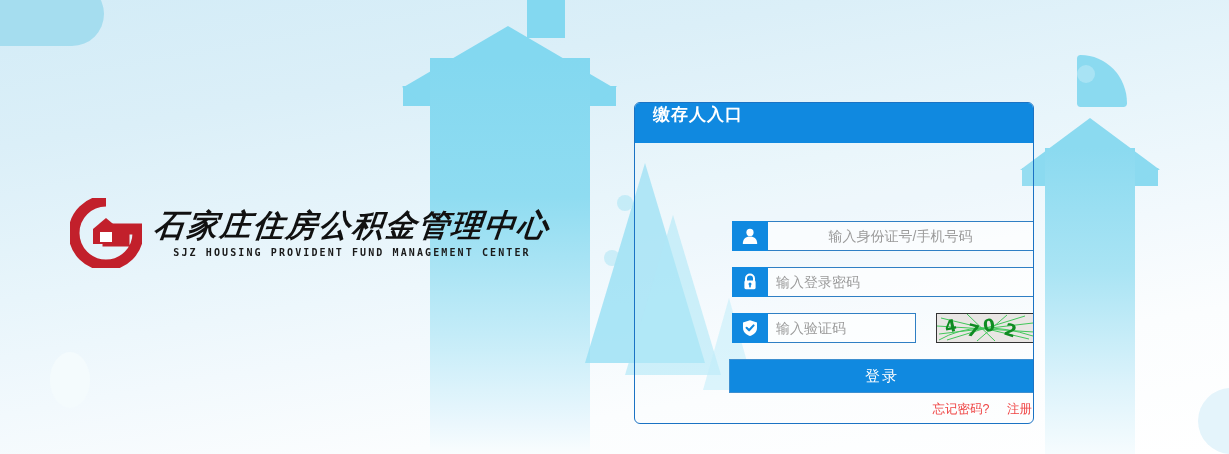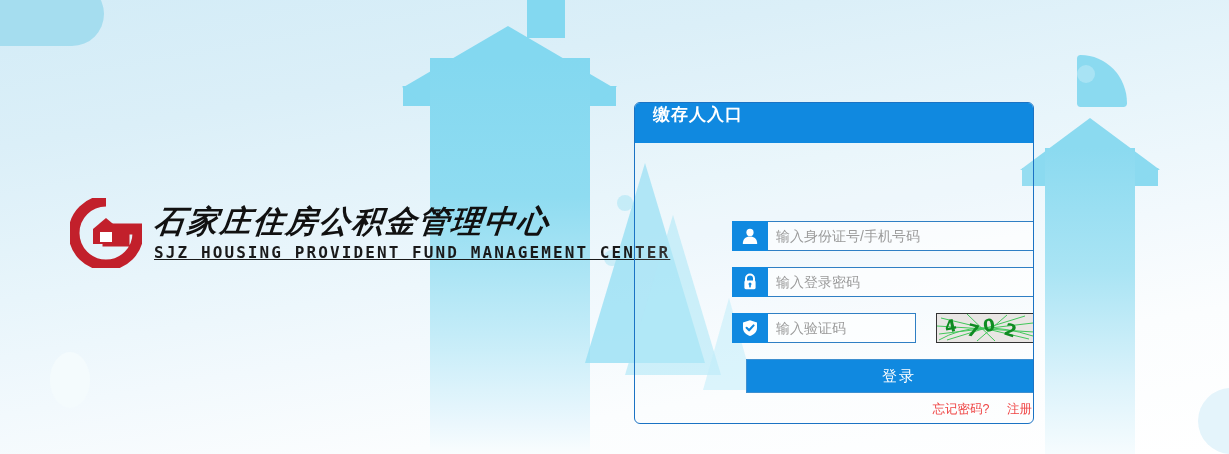--- a/index.html
+++ b/index.html
@@ -66,52 +66,52 @@
   .dot5 { left:50px; top:352px; width:40px; height:56px; background:#f4fbfd; border-radius:50%; }
 
   
   #logo { position:absolute; left:70px; top:198px; z-index:3;
       display:flex; align-items:center; }
   .logo-mark { position:relative; width:72px; height:70px; flex:none; }
   .logo-text { margin-left:12px; }
   .logo-cn { font-family:"Liberation Serif", serif; font-size:31px; font-weight:bold;
       color:#111; font-style:italic; letter-spacing:2px; line-height:1.15;
       white-space:nowrap; transform:skewX(-6deg); }
-  .logo-en { font-family:"DejaVu Sans Mono","Liberation Mono",monospace; font-size:16px;
+  .logo-en { font-family:"DejaVu Sans Mono","Liberation Mono",monospace; font-size:10px;
       color:#1a1a1a; letter-spacing:2.1px; margin-top:4px; text-align:center;
-      white-space:nowrap; font-weight:bold;text-decoration:underline; }
+      white-space:nowrap; font-weight:bold; }
 
   
   #panel { position:absolute; left:634px; top:102px; width:400px; height:322px; z-index:5;
       border:1px solid #1b73c4; border-radius:6px; overflow:hidden;
       background: rgba(255,255,255,0.10); }
   #panel-header { height:40px; background:#1089e0; display:flex; align-items:flex-start;
       padding-left:18px; }
   #panel-header .title { color:#fff; font-size:17px; font-weight:bold; letter-spacing:1px; }
   #panel-body { position:relative; height:281px; }
 
   .field-row { position:absolute; display:flex; align-items:center; }
   .field-icon { width:36px; height:30px; background:#1089e0; display:flex;
       align-items:center; justify-content:center; flex:none; }
   .field-input { height:30px; border:1px solid #2f7fc4; border-left:none;
       background:rgba(255,255,255,.62); padding:0 8px; font-size:14px; color:#333;
       font-family:"Liberation Sans", sans-serif; outline:none; }
   .field-input::placeholder { color:#9b9b9b; }
 
   #row-user  { left:97px; top:78px; }
-  #row-user  .field-input { width:266px; }
+  #row-user  .field-input { width:266px;text-align:center; }
   #row-pass  { left:97px; top:124px; }
   #row-pass  .field-input { width:266px; }
   #row-code  { left:97px; top:170px; }
   #row-code  .field-input { width:148px; }
 
   #captcha { position:absolute; left:301px; top:170px; width:100px; height:30px;
       border:1px solid #333; background:#e9e6e4; overflow:hidden; }
 
-  #login-btn { position:absolute; left:111px; top:216px; width:306px; height:34px;
+  #login-btn { position:absolute; left:94px; top:216px; width:306px; height:34px;
       background:#1089e0; border:1px solid #3d8fd0; color:#fff; font-size:15px;
       cursor:pointer; font-family:"Liberation Sans", sans-serif; letter-spacing:2px; }
 
   #links { position:absolute; right:-1px; top:258px; width:404px; text-align:right;
       padding-right:2px; font-size:12.5px; }
   #links a { color:#ef4444; text-decoration:none; margin-left:14px; }
 </style>
 </head>
 <body>
 

